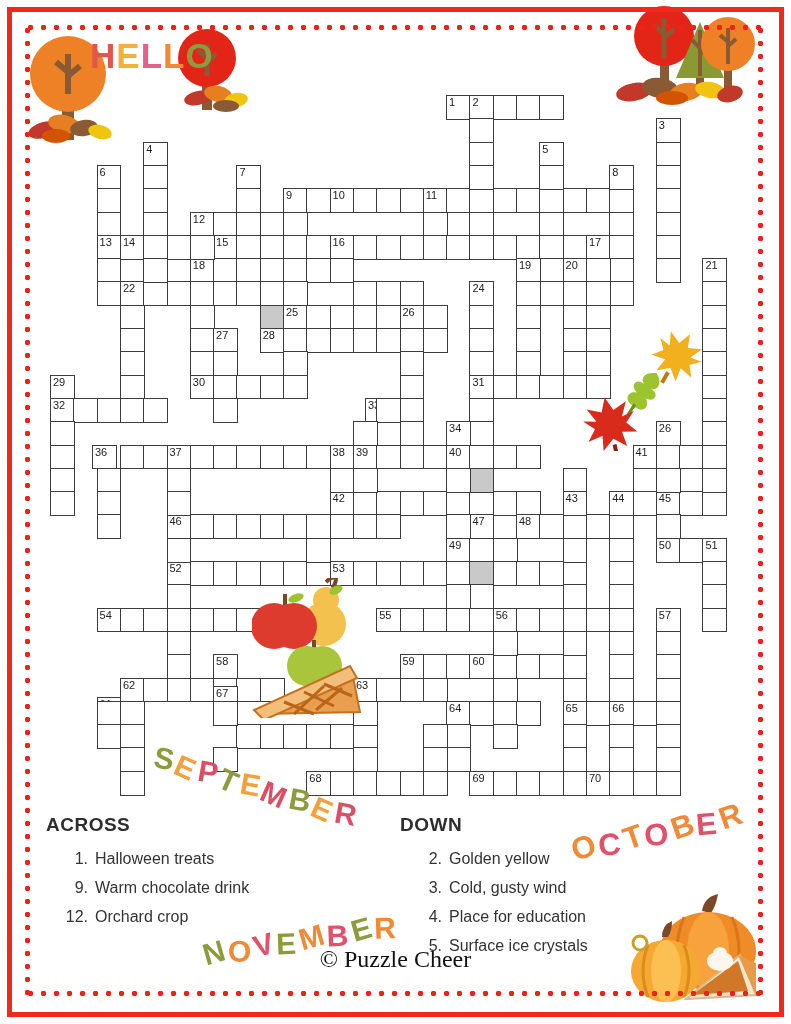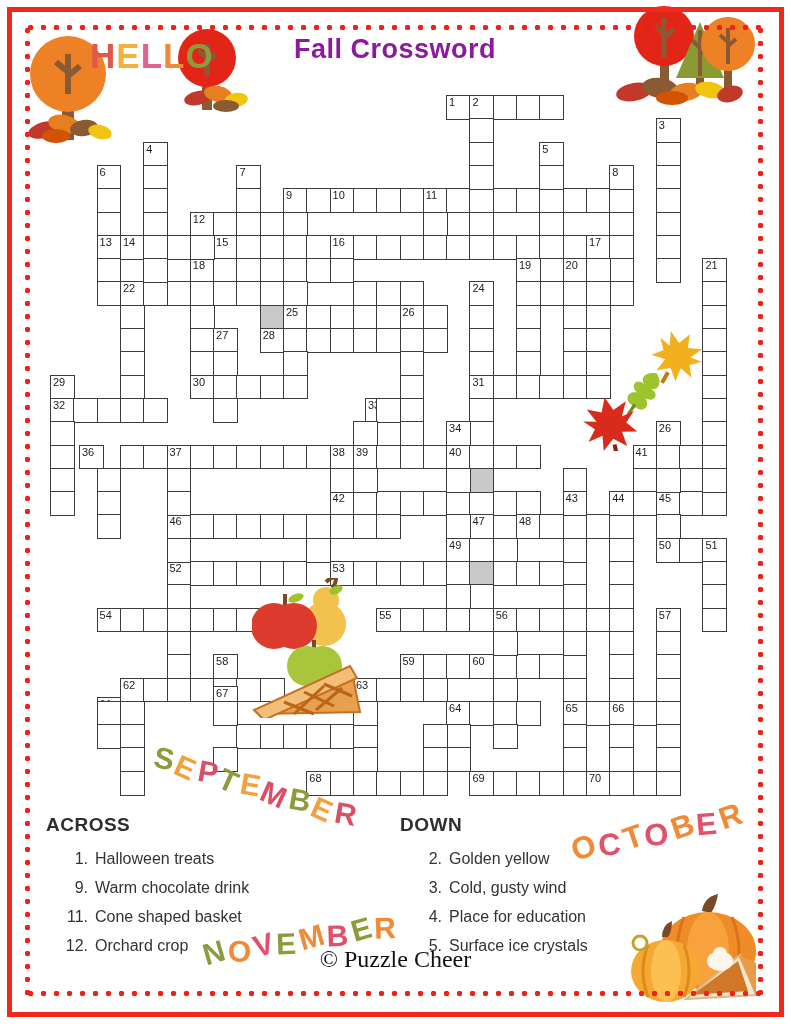--- a/index.html
+++ b/index.html
@@ -67,21 +67,20 @@
 <body>
 
 <div class="page">
 
   <div class="solid-frame"></div>
   <div class="dots dots-top"></div>
   <div class="dots dots-bottom"></div>
   <div class="dots dots-left"></div>
   <div class="dots dots-right"></div>
 
-  <h1 class="title" style="color: rgb(138, 27, 156);">Fall Crossword</h1>
 
   <div class="tl-group">
     <svg width="230" height="125" viewBox="0 0 230 125">
       <rect x="36" y="80" width="12" height="36" fill="#8a5a35"></rect>
       <circle cx="42" cy="50" r="38" fill="#ee8025"></circle>
       <path d="M42,30 v40 M42,48 l-12,-10 M42,52 l12,-10" stroke="#8a5a35" stroke-width="6" fill="none"></path>
       <rect x="176" y="56" width="10" height="30" fill="#8a5a35"></rect>
       <circle cx="181" cy="34" r="29" fill="#e32518"></circle>
       <path d="M181,20 v32 M181,34 l-9,-8 M181,38 l9,-8" stroke="#8a5a35" stroke-width="5" fill="none"></path>
       <g>
@@ -258,21 +257,21 @@
         <span class="num">32</span>
       </div>
       <div class="cell" id="cell-1,13" style="left: 73.3px; top: 397.9px;"></div>
       <div class="cell" id="cell-2,13" style="left: 96.6px; top: 397.9px;"></div>
       <div class="cell" id="cell-3,13" style="left: 119.9px; top: 397.9px;"></div>
       <div class="cell" id="cell-4,13" style="left: 143.2px; top: 397.9px;"></div>
       <div class="cell" id="cell-13,13" style="left: 352.9px; top: 397.9px; margin-left: 12px;">
         <span class="num">33</span>
       </div>
       <div class="cell" id="cell-14,13" style="left: 376.2px; top: 397.9px;"></div>
-      <div class="cell" id="cell-2,15" style="left: 79px; top: 444.5px;">
+      <div class="cell" id="cell-2,15" style="left: 92px; top: 444.5px;">
         <span class="num">36</span>
       </div>
       <div class="cell" id="cell-3,15" style="left: 119.9px; top: 444.5px;"></div>
       <div class="cell" id="cell-4,15" style="left: 143.2px; top: 444.5px;"></div>
       <div class="cell" id="cell-5,15" style="left: 166.5px; top: 444.5px;">
         <span class="num">37</span>
       </div>
       <div class="cell" id="cell-6,15" style="left: 189.8px; top: 444.5px;"></div>
       <div class="cell" id="cell-7,15" style="left: 213.1px; top: 444.5px;"></div>
       <div class="cell" id="cell-8,15" style="left: 236.4px; top: 444.5px;"></div>
@@ -732,24 +731,20 @@
   <div class="clues clues-across">
     <h2>ACROSS</h2>
     <ul id="across-list">
         <li>
           <span class="cnum">1.</span>
           <span>Halloween treats</span>
         </li>
         <li>
           <span class="cnum">9.</span>
           <span>Warm chocolate drink</span>
-        </li>
-        <li>
-          <span class="cnum">11.</span>
-          <span>Cone shaped basket</span>
         </li>
         <li>
           <span class="cnum">12.</span>
           <span>Orchard crop</span>
         </li>
       </ul>
   </div>
   <div class="clues clues-down">
     <h2>DOWN</h2>
     <ul id="down-list">

